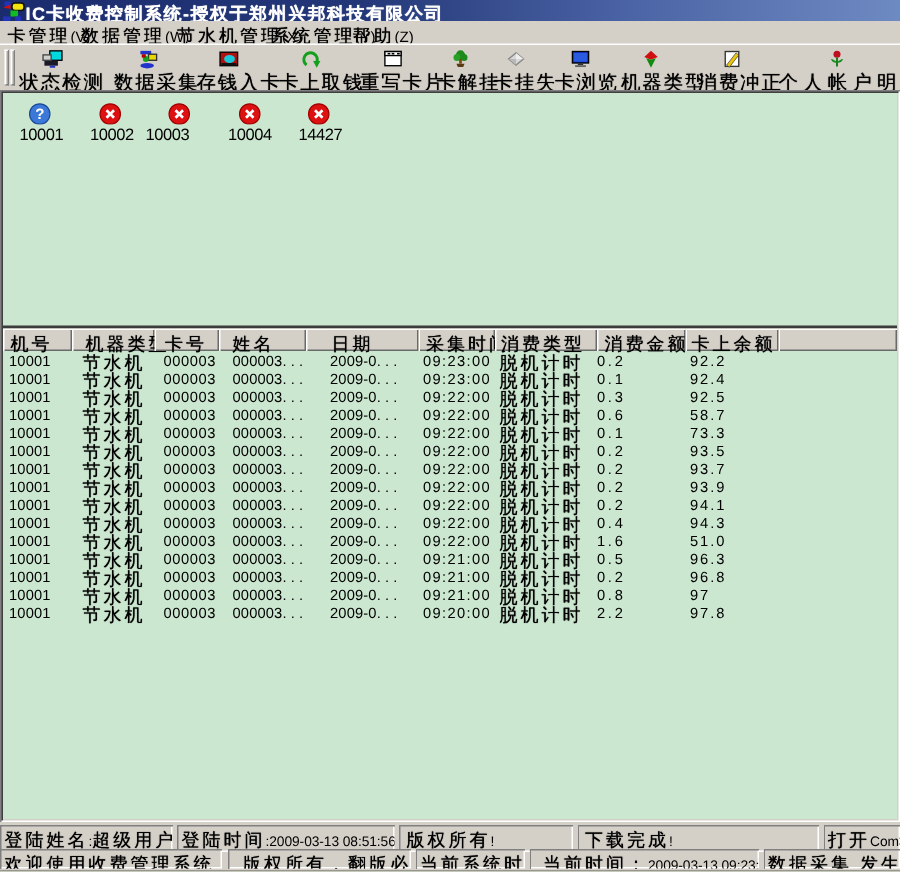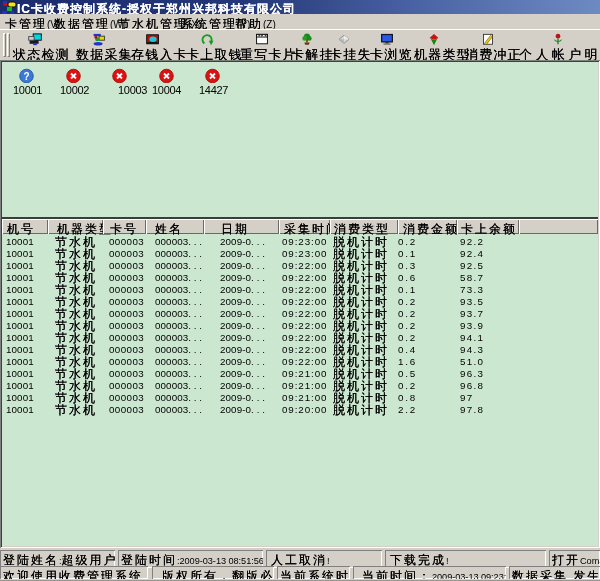--- a/index.html
+++ b/index.html
@@ -149,21 +149,21 @@
 <svg class="abs devicon" style="left:159px">
     <circle cx="7.5" cy="8" r="6.8" fill="#dd1111" stroke="#a00000" stroke-width="0.8"></circle>
     <path d="M5 5.5 L10 10.5 M10 5.5 L5 10.5" stroke="#fff" stroke-width="1.8"></path>
   </svg>
 <svg class="abs devicon" style="left:205px">
     <circle cx="7.5" cy="8" r="6.8" fill="#dd1111" stroke="#a00000" stroke-width="0.8"></circle>
     <path d="M5 5.5 L10 10.5 M10 5.5 L5 10.5" stroke="#fff" stroke-width="1.8"></path>
   </svg>
 <div class="abs devnum" style="left:13px">10001</div>
 <div class="abs devnum" style="left:60px">10002</div>
-<div class="abs devnum" style="left:118px">10003</div>
+<div class="abs devnum" style="left:97px">10003</div>
 <div class="abs devnum" style="left:152px">10004</div>
 <div class="abs devnum" style="left:199px">14427</div>
 
 <div class="abs gridtop"></div>
 <div class="abs hrow">
   <div class="hcell" style="left:0;width:46px">
       <div class="htxt" style="left:5px">机号</div>
     </div>
   <div class="hcell" style="left:46px;width:55px">
       <div class="htxt" style="left:9px">机器类型</div>
@@ -360,21 +360,21 @@
 </div>
 
 <div class="abs statgap"></div>
 <div class="sp" style="left:0;top:550px;width:115px">
     <div class="t"><span class="c11">登陆姓名</span>:<span class="c11">超级用户</span></div>
   </div>
 <div class="sp" style="left:118px;top:550px;width:145px">
     <div class="t"><span class="c11">登陆时间</span>:2009-03-13 08:51:56</div>
   </div>
 <div class="sp" style="left:266px;top:550px;width:116px">
-    <div class="t" style="left:5px"><span class="c11">人工取消</span>!</div>
+    <div class="t" style="left:5px"><span class="c11">版权所有</span>!</div>
   </div>
 <div class="sp" style="left:385px;top:550px;width:161px">
     <div class="t" style="left:5px"><span class="c11">下载完成</span>!</div>
   </div>
 <div class="sp" style="left:549px;top:550px;width:51px">
     <div class="t"><span class="c11">打开</span>Com3</div>
   </div>
 
 <div class="sp" style="left:0;top:566px;width:148px;height:13px">
     <div class="t"><span class="c11">欢迎使用收费管理系统</span></div>

